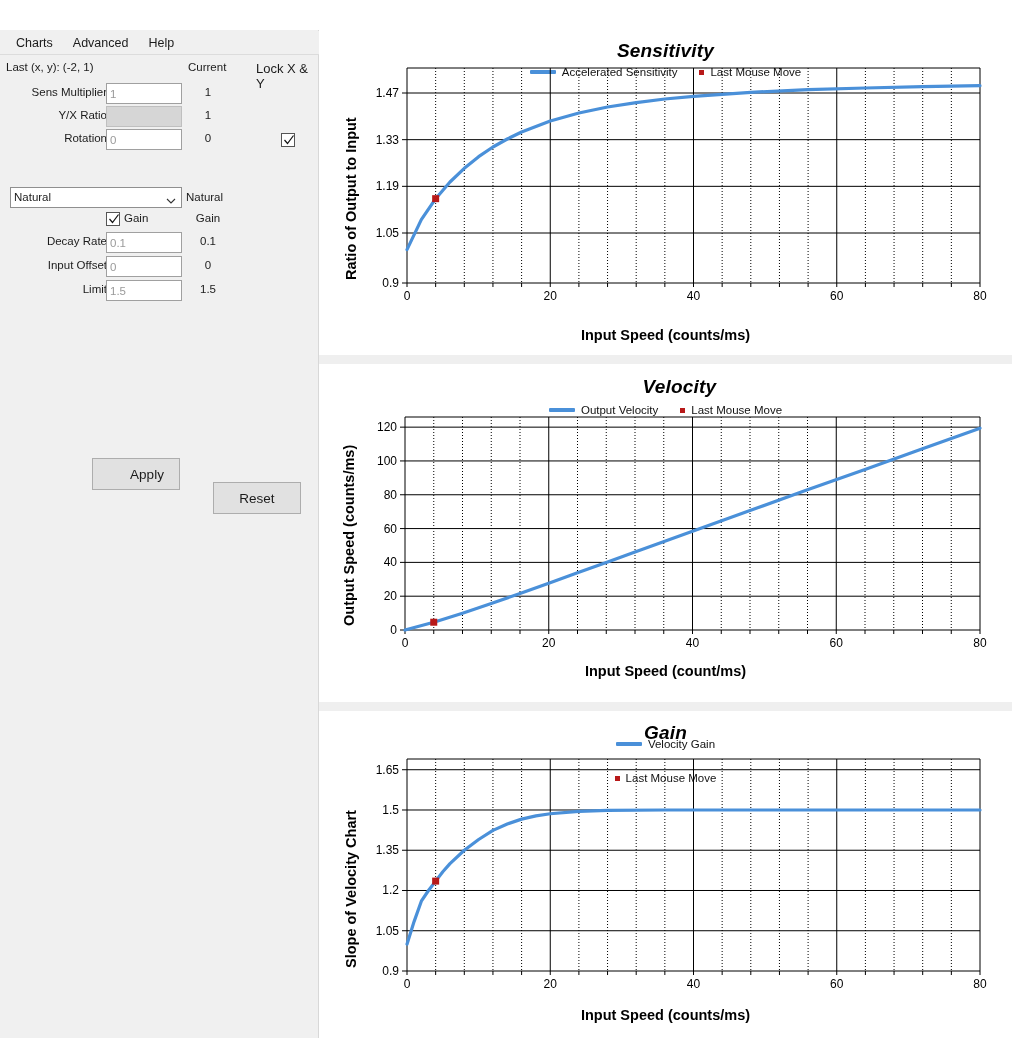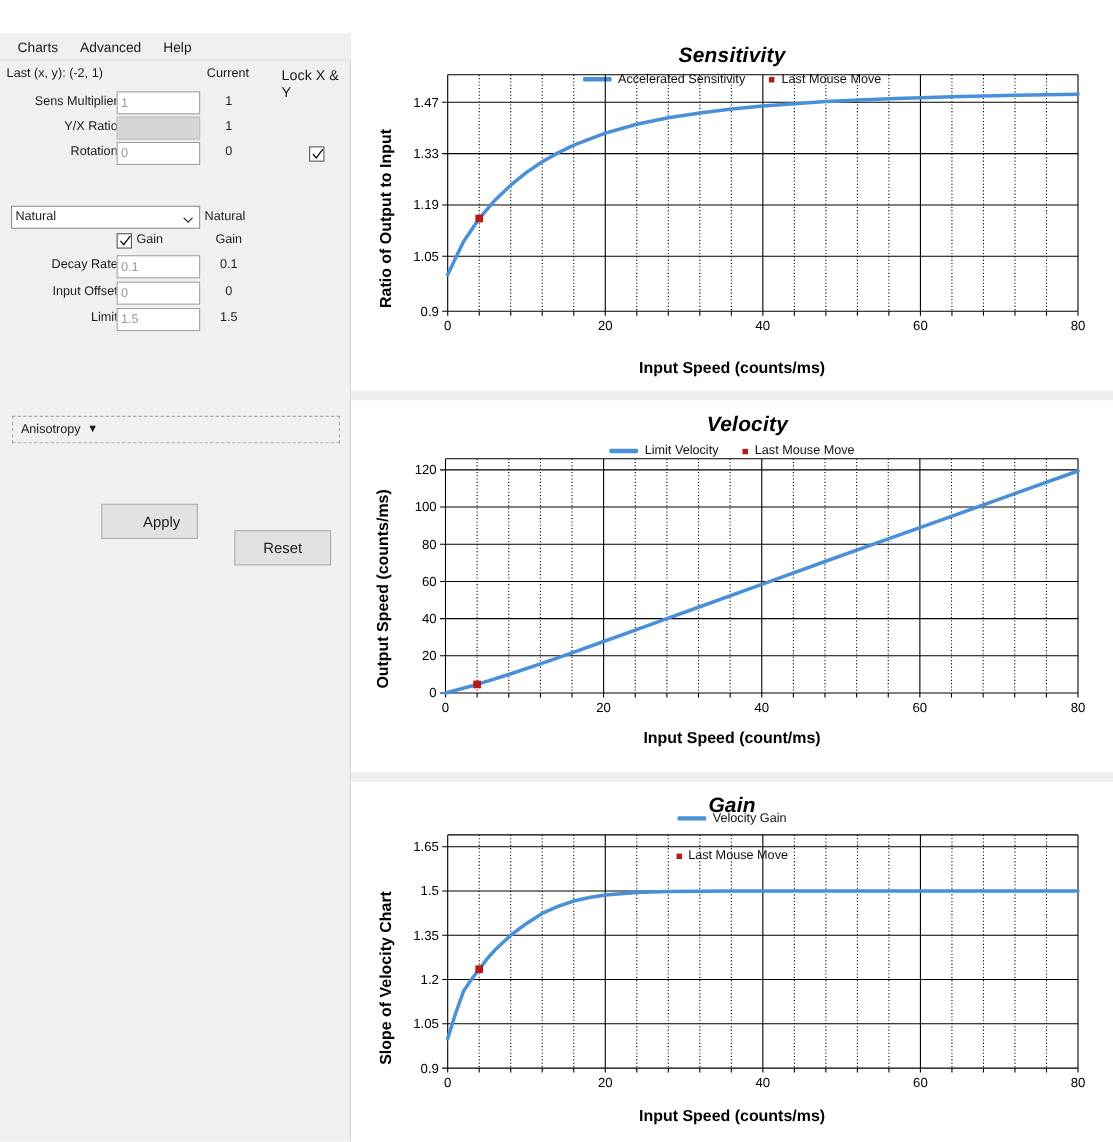--- a/index.html
+++ b/index.html
@@ -226,24 +226,20 @@
       <input class="field-input" value="0" style="">
       <span class="field-current">0</span>
     </div>
 
     <div class="field-row" style="top:250px;">
       <span class="field-label">Limit</span>
       <input class="field-input" value="1.5" style="">
       <span class="field-current">1.5</span>
     </div>
 
-    <div id="anisotropy">
-      <span>Anisotropy</span>
-      <span style="margin-left:6px;font-size:10px;">▼</span>
-    </div>
 
     <button class="btn" id="apply-btn">Apply</button>
     <button class="btn" id="reset-btn">Reset</button>
   </div>
 
   <div class="chart-gap" id="gap1"></div>
   <div class="chart-gap" id="gap2"></div>
 
   <div class="chart-panel" id="chart-sens">
     <div class="chart-title" style="top:10px;">Sensitivity</div>
@@ -326,21 +322,21 @@
       </svg>
     <div class="axis-title-y" style="left:24px; top:250px;">Ratio of Output to Input</div>
     <div class="axis-title-x" style="top:297px;">Input Speed (counts/ms)</div>
   </div>
 
   <div class="chart-panel" id="chart-vel">
     <div class="chart-title" style="top:12px;padding-left:28px;">Velocity</div>
     <div class="chart-legend" style="top:40px;">
       <span class="legend-entry">
         <span class="legend-line"></span>
-        <span>Limit Velocity</span>
+        <span>Output Velocity</span>
       </span>
       <span class="legend-entry">
         <span class="legend-dot"></span>
         <span>Last Mouse Move</span>
       </span>
     </div>
     <svg class="plot-svg" id="svg-vel" width="693" height="300">
         <line x1="114.75" y1="53" x2="114.75" y2="266" stroke="#000" stroke-width="1" stroke-dasharray="1,2"></line>
         <line x1="143.5" y1="53" x2="143.5" y2="266" stroke="#000" stroke-width="1" stroke-dasharray="1,2"></line>
         <line x1="172.25" y1="53" x2="172.25" y2="266" stroke="#000" stroke-width="1" stroke-dasharray="1,2"></line>

